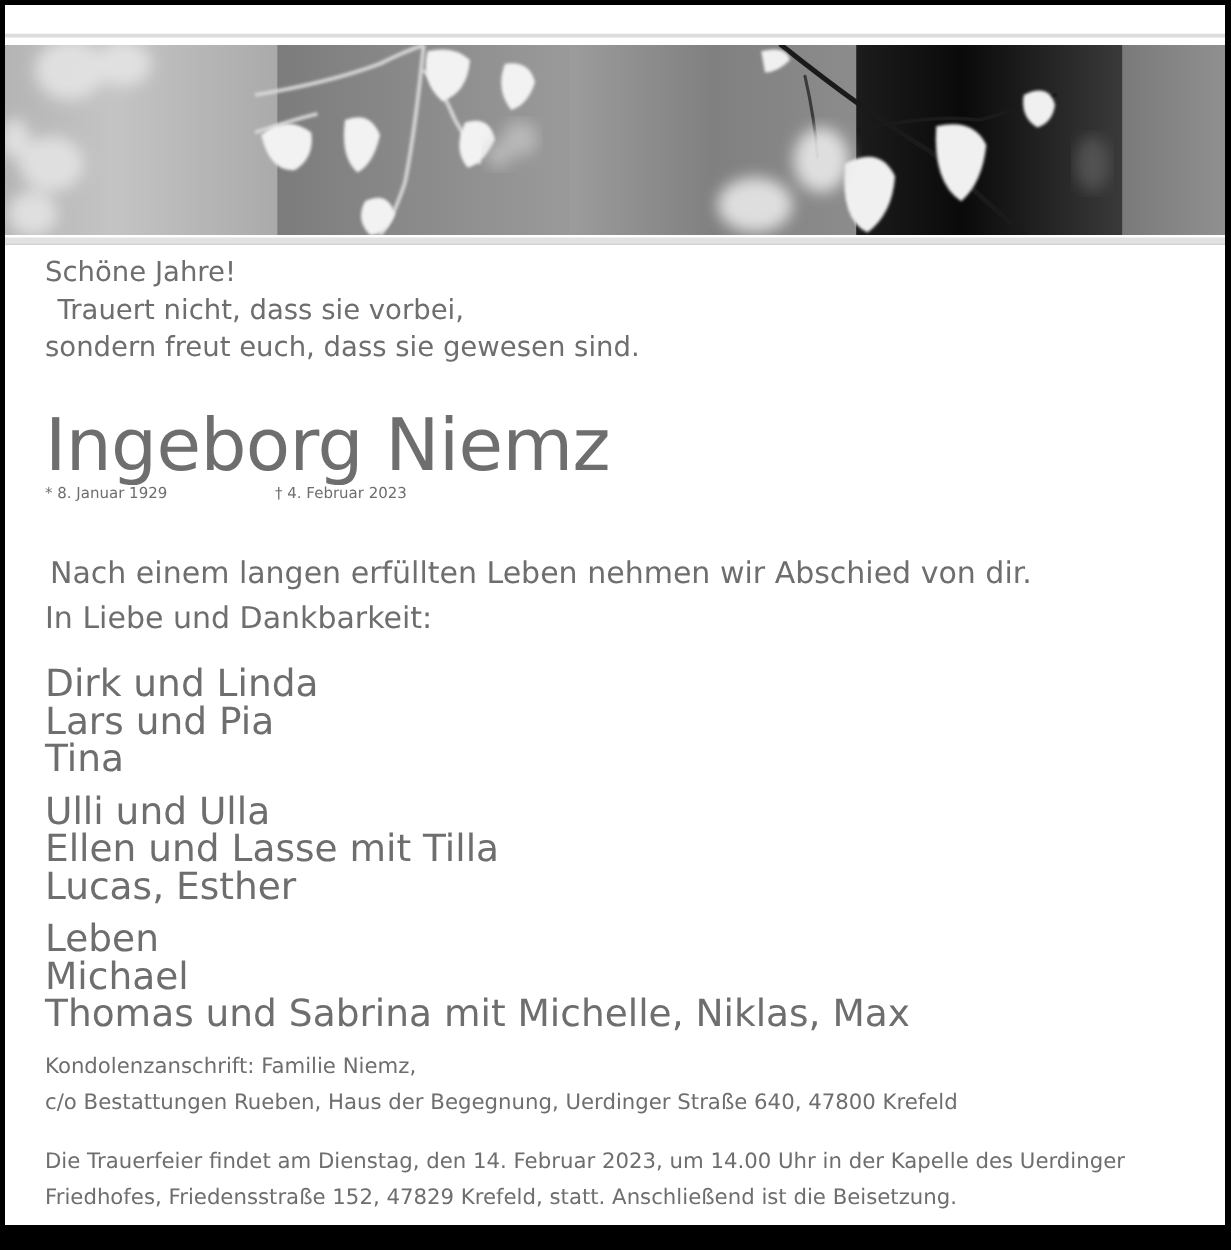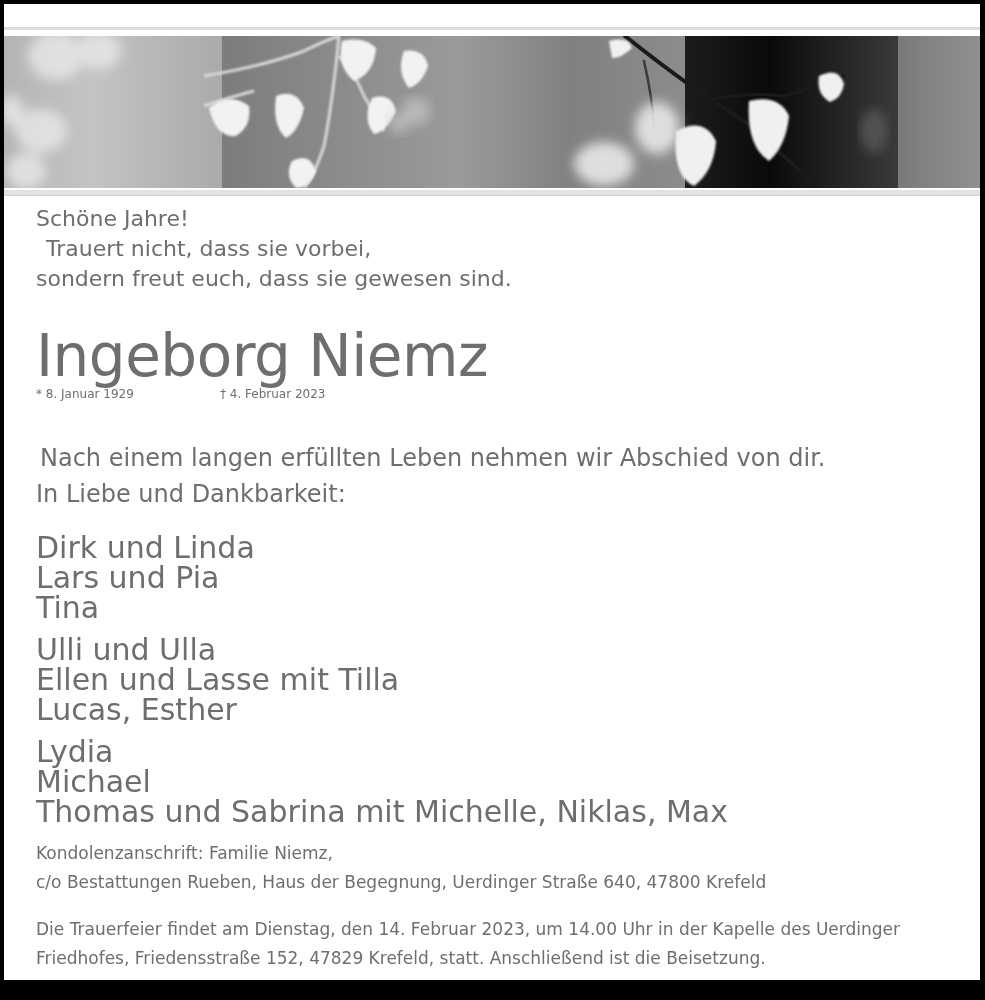--- a/index.html
+++ b/index.html
@@ -134,21 +134,21 @@
       <div class="line names" style="top:330px;">Dirk und Linda</div>
       <div class="line names" style="top:360px;">Lars und Pia</div>
       <div class="line names" style="top:390px;">Tina</div>
     </div>
     <div>
       <div class="line names" style="top:432px;text-align:right;">Ulli und Ulla</div>
       <div class="line names" style="top:462px;text-align:center;">Ellen und Lasse mit Tilla</div>
       <div class="line names" style="top:492px;">Lucas, Esther</div>
     </div>
     <div>
-      <div class="line names" style="top:534px;">Lydia</div>
+      <div class="line names" style="top:534px;">Leben</div>
       <div class="line names" style="top:564px;">Michael</div>
       <div class="line names" style="top:594px;text-align:right;">Thomas und Sabrina mit Michelle, Niklas, Max</div>
     </div>
 
     <div class="line small" style="top:643px;">Kondolenzanschrift: Familie Niemz,</div>
     <div class="line small" style="top:672px;">c/o Bestattungen Rueben, Haus der Begegnung, Uerdinger Straße 640, 47800 Krefeld</div>
 
     <div class="line small" style="top:719px;">Die Trauerfeier findet am Dienstag, den 14. Februar 2023, um 14.00 Uhr in der Kapelle des Uerdinger</div>
     <div class="line small" style="top:748px;">Friedhofes, Friedensstraße 152, 47829 Krefeld, statt. Anschließend ist die Beisetzung.</div>
   </div>

